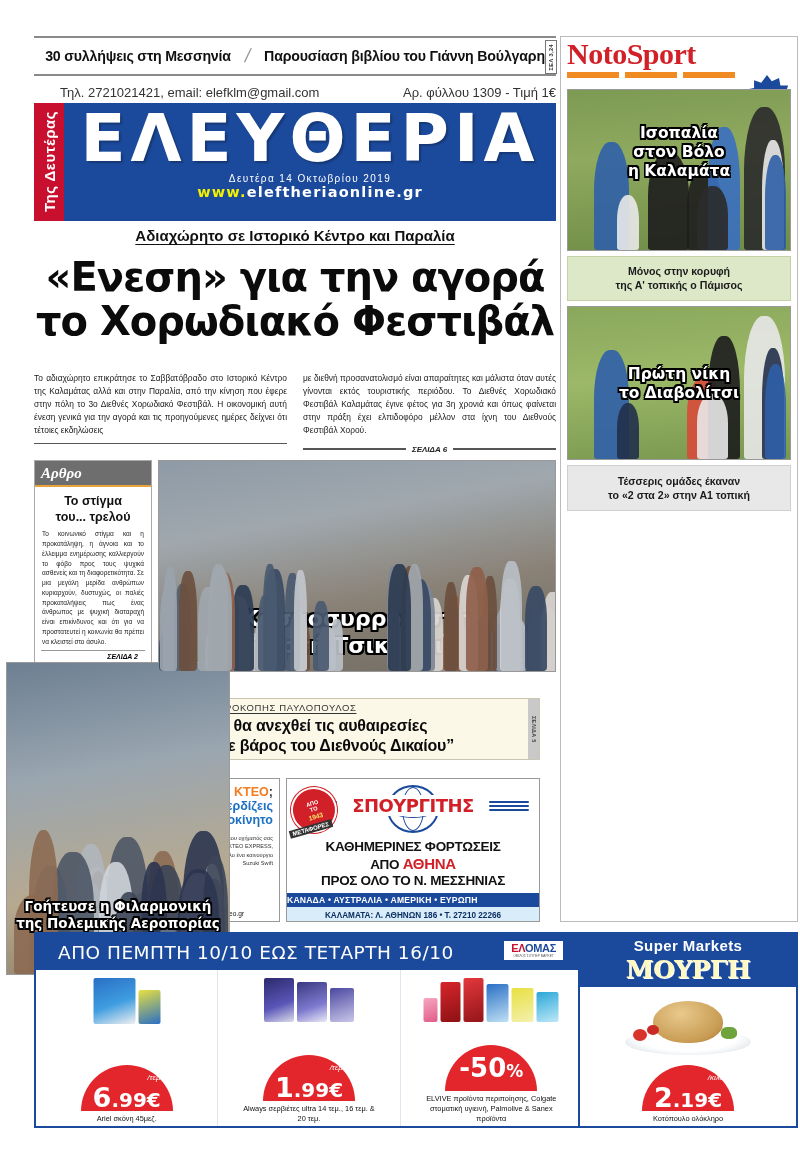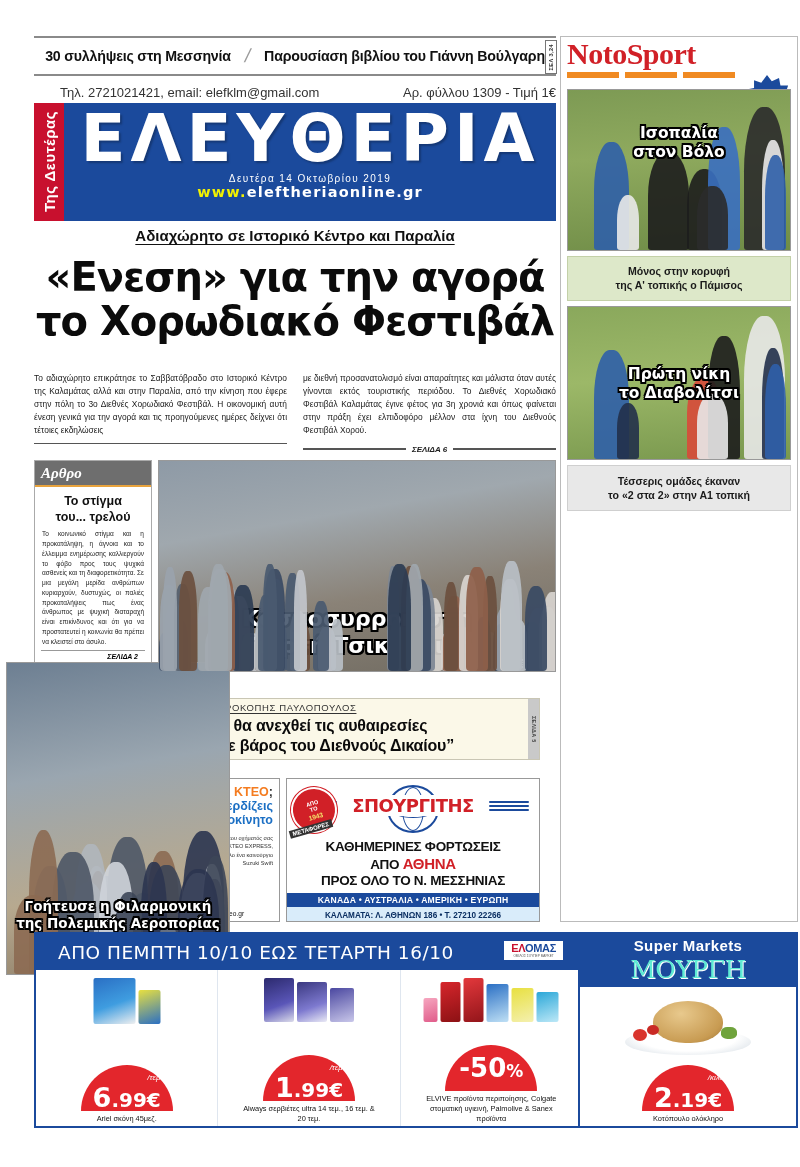--- a/index.html
+++ b/index.html
@@ -275,21 +275,21 @@
   .sp-badge-sub {
     position: absolute; left: 2px; top: 46px; font-size: 6px; font-weight: bold;
     color: #fff; background: #333; padding: 1px 3px; transform: rotate(-16deg);
   }
   .sp-line1, .sp-line2 {
     text-align: center; font-size: 13.5px; font-weight: bold; color: #111;
     line-height: 1.2; letter-spacing: -0.3px;
   }
   .sp-line1 .red { color: #d12027; font-size: 15px; }
   .sp-countries {
-    background: #1b4a9c; color: #fff; text-align: center;
+    background: #1b4a9c; color: #fff; 
     font-size: 8.6px; font-weight: bold; padding: 2px 0; margin-top: 3px;
     letter-spacing: 0.2px;
   }
   .sp-contact {
     background: #d9ecfa; text-align: center; padding: 3px 0 4px;
   }
   .sp-contact div {
     font-size: 8.2px; font-weight: bold; color: #0b2f62; line-height: 1.35;
   }
 
@@ -438,21 +438,21 @@
   .mr-head {
     background: #1b4a9c; padding: 3px 0 1px; text-align: center;
   }
   .mr-head .sm {
     color: #fff; font-size: 15px; font-weight: bold; letter-spacing: 0.4px;
   }
   .mr-logo {
     text-align: center; background: #1b4a9c; padding-bottom: 3px;
   }
   .mr-logo .mg {
-    font-size: 25px; font-weight: normal; color: #5eead4;
+    font-size: 25px; font-weight: bold; color: #fef9c3;
     font-family: "DejaVu Serif", serif; letter-spacing: -0.5px;
     text-shadow: 1px 1px 0 #fff;
   }
   .mr-body {
     position: relative; height: 142px;
     display: flex; flex-direction: column; align-items: center; justify-content: flex-end;
     padding-bottom: 5px;
   }
   .chicken {
     position: absolute; top: 6px; left: 50%; transform: translateX(-50%);
@@ -715,20 +715,21 @@
           <i style="left: 118.724px; width: 35.7567px; height: 81.2978px; background: rgb(29, 29, 29); opacity: 0.9;"></i>
           <i style="left: 139.738px; width: 31.918px; height: 122.916px; background: rgb(58, 111, 192); opacity: 0.9;"></i>
           <i style="left: 128.774px; width: 31.172px; height: 64.2935px; background: rgb(43, 43, 43); opacity: 0.9;"></i>
           <i style="left: 196.883px; width: 20.7307px; height: 94.9578px; background: rgb(47, 95, 168); opacity: 0.9;"></i>
           <i style="left: 49.0607px; width: 22.1897px; height: 55.4768px; background: rgb(233, 233, 233); opacity: 0.9;"></i>
           <i style="left: 80.1468px; width: 41.1506px; height: 97.5856px; background: rgb(29, 29, 29); opacity: 0.9;"></i>
         </div>
       <div class="sp-cap">
         <div>Ισοπαλία</div>
         <div>στον Βόλο</div>
+        <div>η Καλαμάτα</div>
       </div>
     </div>
 
     <div class="sp-greenbox">
       <div>Μόνος στην κορυφή</div>
       <div>της Α' τοπικής ο Πάμισος</div>
     </div>
 
     <div class="sp-photo p2">
       <div class="ppl" id="ppl2">

